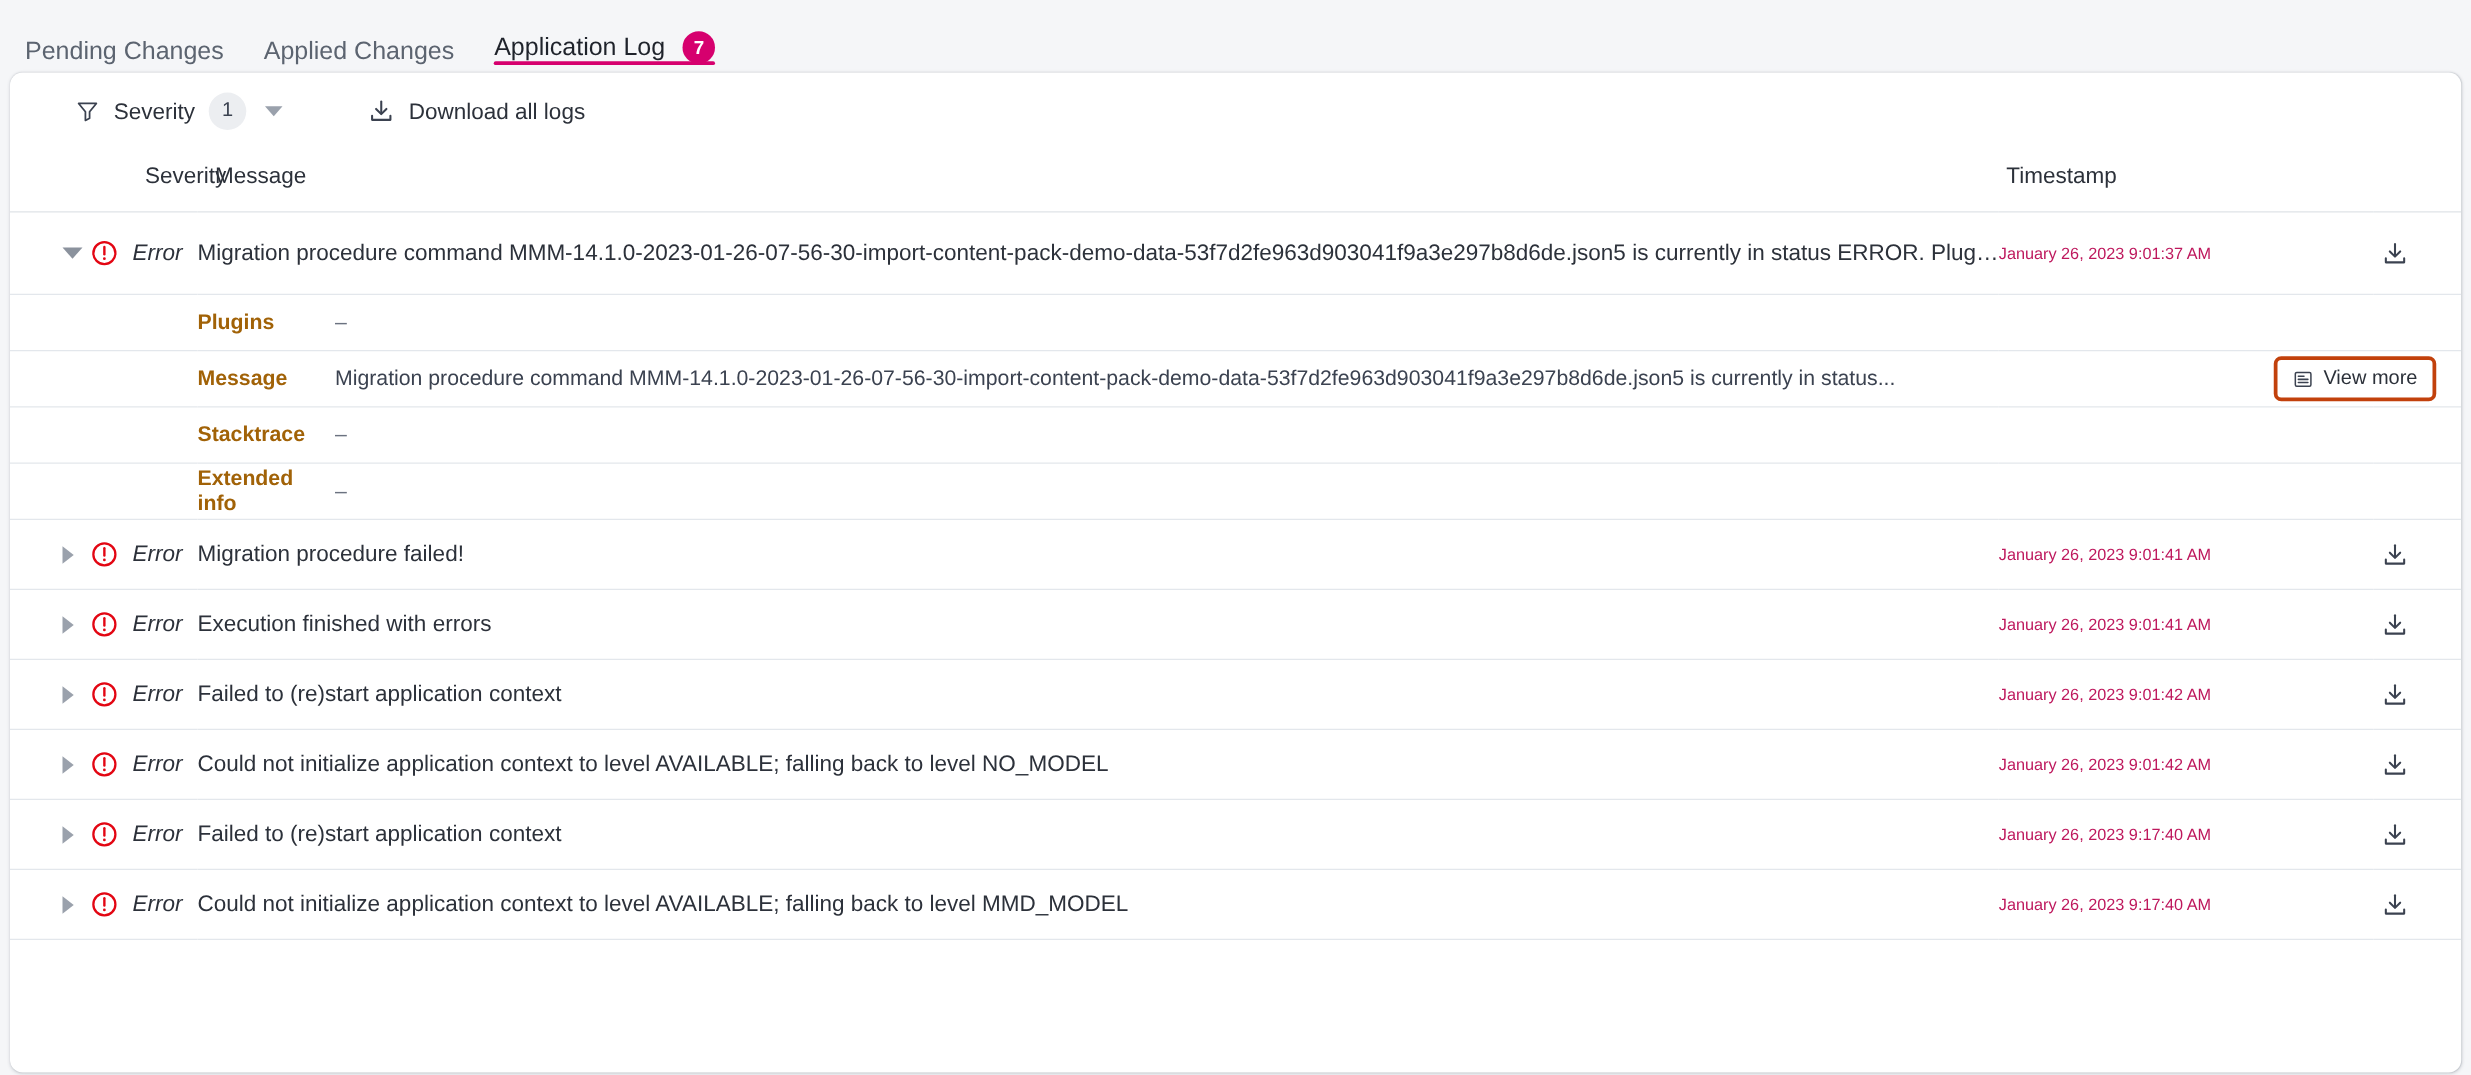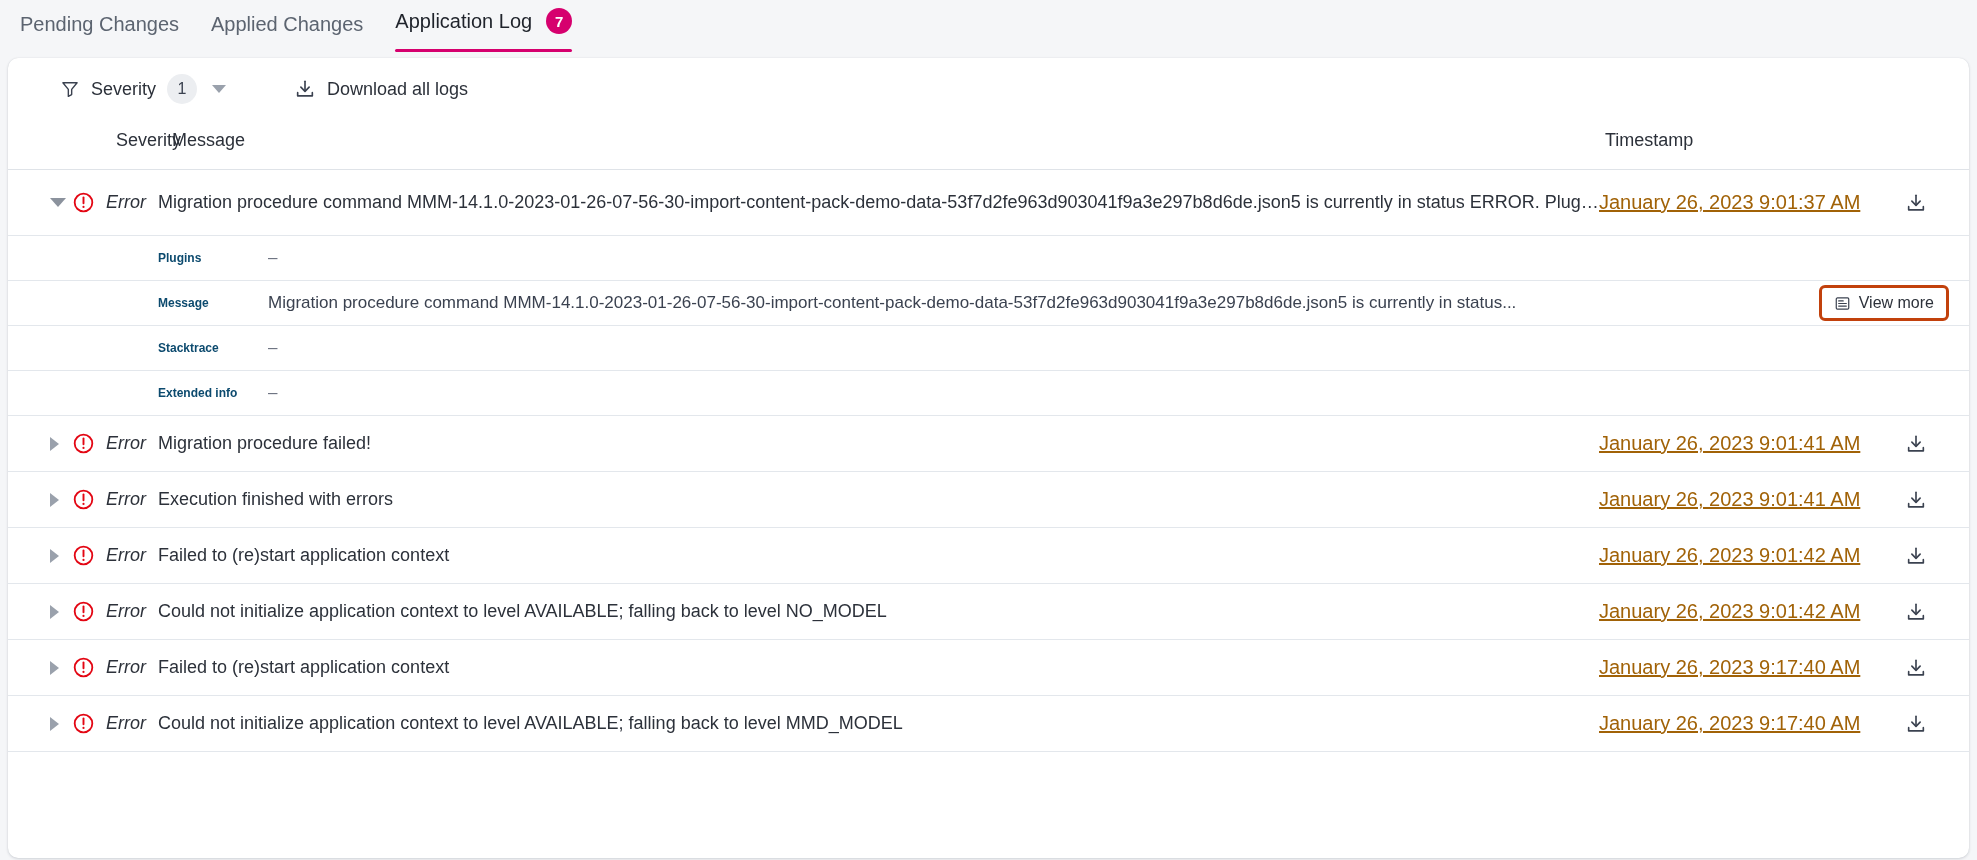--- a/index.html
+++ b/index.html
@@ -17,21 +17,21 @@
   
   .tabbar {
     height: 58px;
     display: flex;
     align-items: flex-end;
     padding: 0 0 0 4px;
     background: #f5f6f8;
   }
   .tab {
     position: relative;
-    padding: 0 16px 24px 16px;
+    padding: 0 16px 7px 16px;
     font-size: 20px;
     color: #5c6470;
     line-height: 1;
     cursor: pointer;
     display: flex;
     align-items: center;
     gap: 12px;
     white-space: nowrap;
   }
   .tab.active { color: #1f232b; }
@@ -164,25 +164,24 @@
   .msg-cell {
     font-size: 18px;
     color: #2c313a;
     padding-left: 14px;
     padding-right: 18px;
     white-space: nowrap;
     overflow: hidden;
     text-overflow: ellipsis;
   }
   .time-cell {
-    font-size: 20px;
-    color: #a16207;
+    font-size: 13px;
+    color: #be185d;
     padding-left: 6px;
     white-space: nowrap;
-    text-decoration: underline;
   }
   .dl-cell { text-align: left; padding-left: 10px; }
   .dl-btn {
     display: inline-flex;
     align-items: center;
     justify-content: center;
     width: 34px; height: 34px;
     border-radius: 5px;
     cursor: pointer;
     background: transparent;
@@ -197,22 +196,22 @@
     height: 44px;
   }
   .detail-wrap {
     display: flex;
     align-items: center;
     padding-left: 150px;
     padding-right: 20px;
     height: 44px;
   }
   .detail-label {
-    font-size: 12px;
-    color: #0c4a6e;
+    font-size: 17px;
+    color: #a16207;
     font-weight: bold;
     width: 110px;
     flex: 0 0 110px;
   }
   .detail-value {
     font-size: 17px;
     color: #3b4250;
     flex: 1 1 auto;
     min-width: 0;
     white-space: nowrap;

